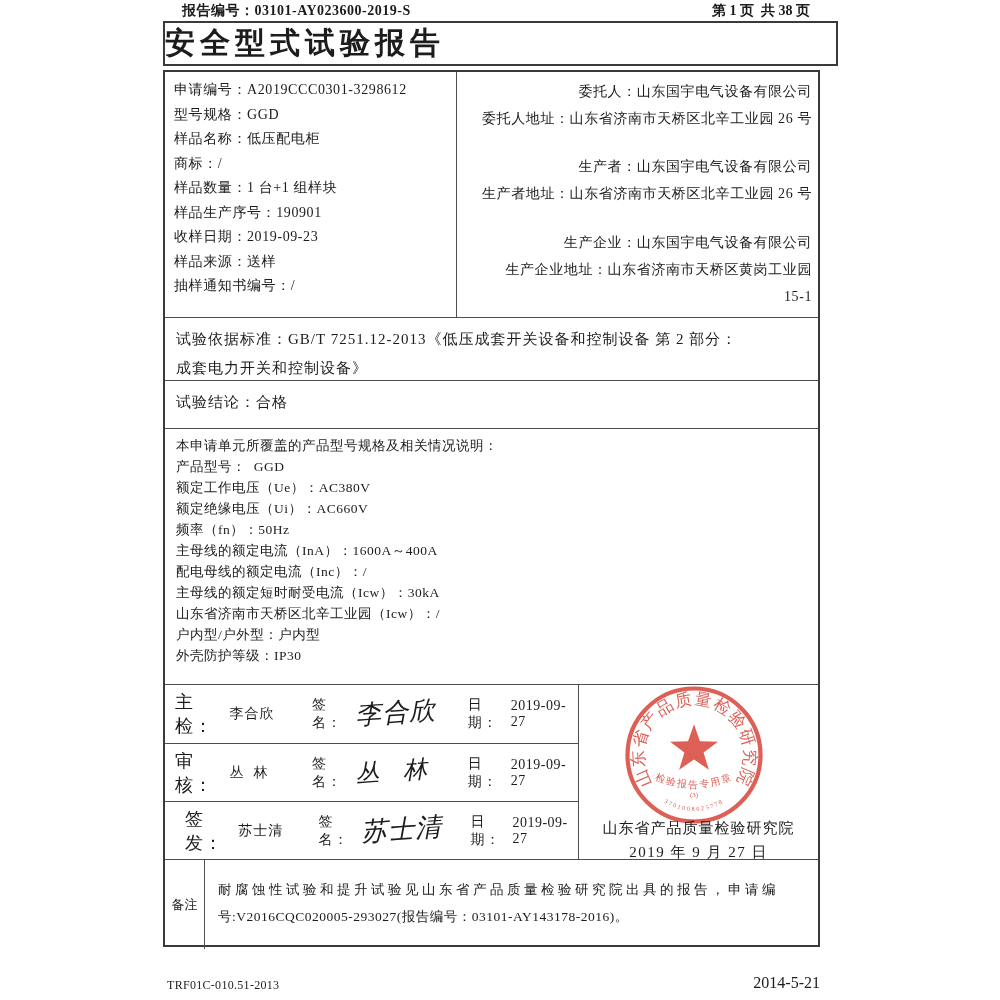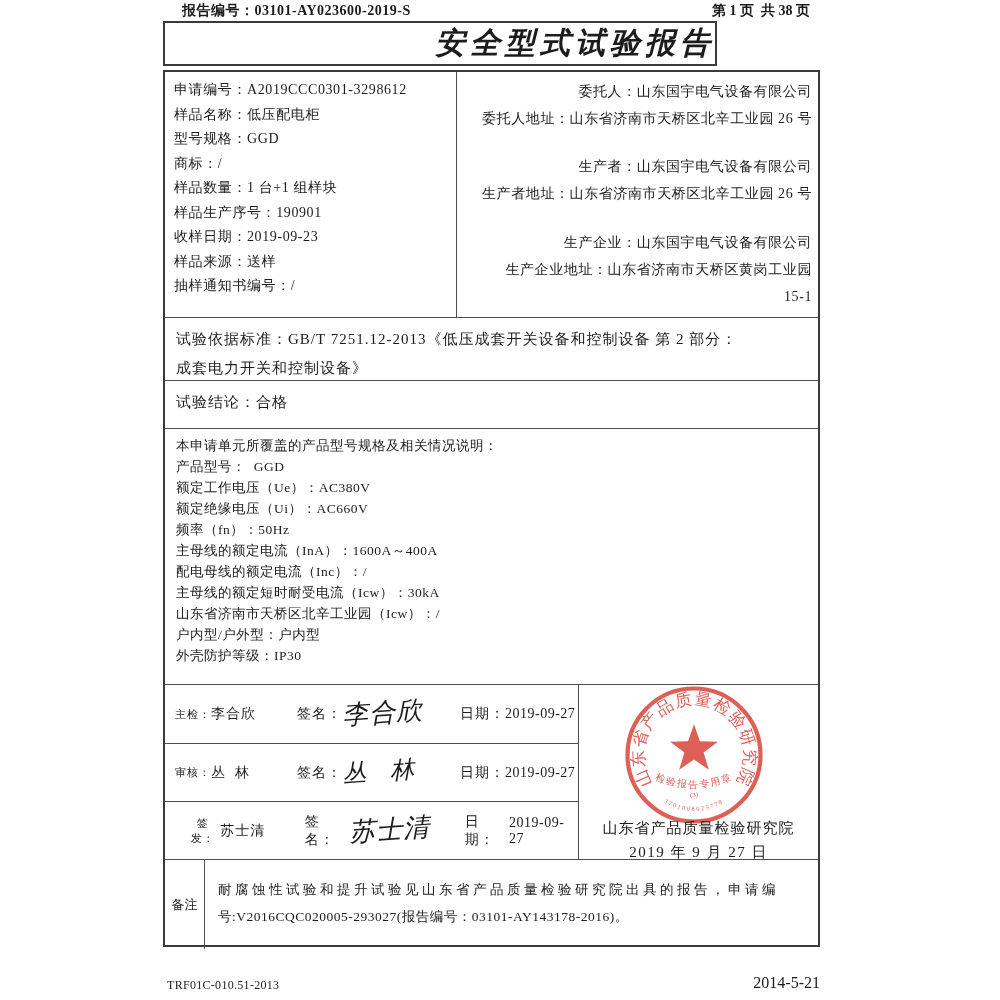--- a/index.html
+++ b/index.html
@@ -7,23 +7,23 @@
     position:relative;width:1000px;height:1000px;background:#ffffff;
     font-family:"Liberation Serif","DejaVu Serif",serif;
     color:#1c1c1c;overflow:hidden;
   }
   .abs{position:absolute;}
   
   .hdr-left{left:170px;top:2px;font-size:14px;font-weight:bold;letter-spacing:0.5px;white-space:pre-wrap;margin-left:12px;}
   .hdr-right{right:190px;top:2px;font-size:14px;font-weight:bold;white-space:pre-wrap;}
   
   .title-box{
-    left:163px;top:21px;width:554px;height:45px;
+    left:163px;top:21px;width:675px;height:45px;
     border:2px solid #3a3a3a;box-sizing:border-box;
-    display:flex;align-items:center;justify-content:flex-end;font-style:italic;
+    display:flex;align-items:center;justify-content:flex-start;
   }
   .title-box .t{font-size:30px;font-weight:bold;letter-spacing:5px;}
   
   .main-table{left:163px;top:70px;width:657px;height:877px;border:2px solid #3a3a3a;box-sizing:border-box;}
   .row{position:absolute;left:0;width:100%;box-sizing:border-box;}
   .bt{border-top:1px solid #4f4f4f;}
   .row-info{top:0;height:245px;}
   .info-left{position:absolute;left:0;top:0;width:292px;height:100%;border-right:1px solid #4f4f4f;box-sizing:border-box;padding:6px 8px 0 9px;}
   .info-right{position:absolute;left:292px;top:0;right:0;height:100%;box-sizing:border-box;padding:6px 6px 0 9px;}
   .info-line{font-size:14px;line-height:24.5px;letter-spacing:0.6px;white-space:pre-wrap;}
@@ -35,21 +35,21 @@
   .std-line{font-size:15px;line-height:29px;letter-spacing:1px;white-space:pre-wrap;}
   .row-conclusion{top:308px;height:48px;padding:12px 10px 0 11px;}
   .conc-line{font-size:15px;letter-spacing:1px;white-space:pre-wrap;}
   .row-coverage{top:356px;height:256px;padding:6px 10px 0 11px;}
   .cov-line{font-size:13.5px;line-height:21px;letter-spacing:0.5px;white-space:pre-wrap;}
   .row-signatures{top:612px;height:175px;}
   .sig-left{position:absolute;left:0;top:0;width:414px;height:100%;border-right:1px solid #4f4f4f;box-sizing:border-box;}
   .sig-row{position:relative;height:58px;display:flex;align-items:center;padding-left:10px;box-sizing:border-box;}
   .sig-row + .sig-row{border-top:1px solid #4f4f4f;}
   .sig-row:last-child{height:59px;padding-left:20px;}
-  .sig-role{font-size:11px;letter-spacing:1px;white-space:pre-wrap;text-align:center;}
+  .sig-role{font-size:18px;letter-spacing:1px;white-space:pre-wrap;}
   .sig-name{font-size:14px;letter-spacing:1px;white-space:pre-wrap;width:82px;}
   .sig-lbl{font-size:14px;letter-spacing:1px;margin-left:4px;}
   .sig-hand{width:118px;font-size:26px;font-style:italic;transform:rotate(-4deg);white-space:nowrap;margin-top:-6px;letter-spacing:1px;}
   .sig-hand.wide{letter-spacing:9px;font-size:24px;}
   .sig-datelbl{font-size:14px;letter-spacing:1px;}
   .sig-date{font-size:14px;letter-spacing:0.5px;}
   .sig-stamp-cell{position:absolute;left:414px;top:0;right:0;height:100%;}
   .stamp-svg{position:absolute;left:45px;top:0px;width:140px;height:140px;opacity:0.88;}
   .stamp-org{position:absolute;left:0;top:134px;width:100%;text-align:center;font-size:15px;letter-spacing:1px;}
   .stamp-date{position:absolute;left:0;top:158px;width:100%;text-align:center;font-size:15px;letter-spacing:1.5px;white-space:pre-wrap;}
@@ -72,22 +72,22 @@
 
   <div class="abs title-box">
     <span class="t">安全型式试验报告</span>
   </div>
 
   <div class="abs main-table">
 
     <div class="row row-info">
       <div class="info-left">
         <div class="info-line">申请编号：A2019CCC0301-3298612</div>
+        <div class="info-line">型号规格：GGD</div>
         <div class="info-line">样品名称：低压配电柜</div>
-        <div class="info-line">型号规格：GGD</div>
         <div class="info-line">商标：/</div>
         <div class="info-line">样品数量：1 台+1 组样块</div>
         <div class="info-line">样品生产序号：190901</div>
         <div class="info-line">收样日期：2019-09-23</div>
         <div class="info-line">样品来源：送样</div>
         <div class="info-line">抽样通知书编号：/</div>
       </div>
       <div class="info-right">
         <div>
           <div class="g-line">委托人：山东国宇电气设备有限公司</div>

